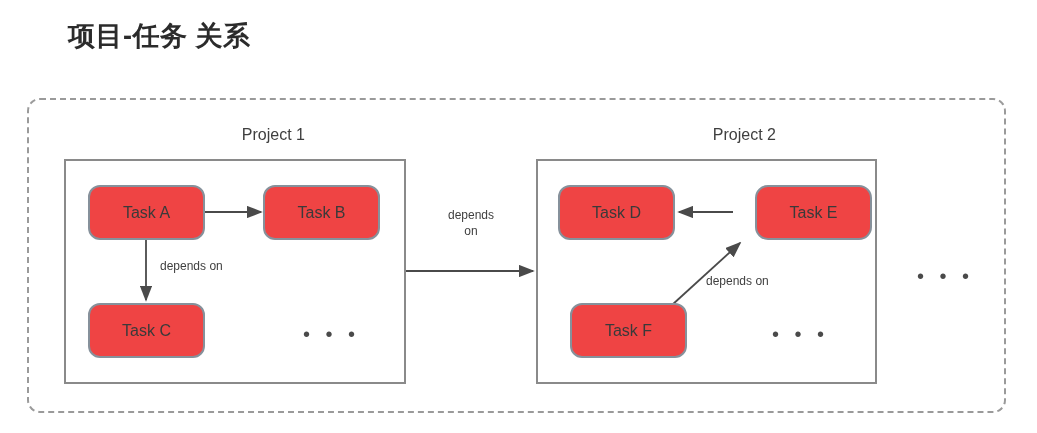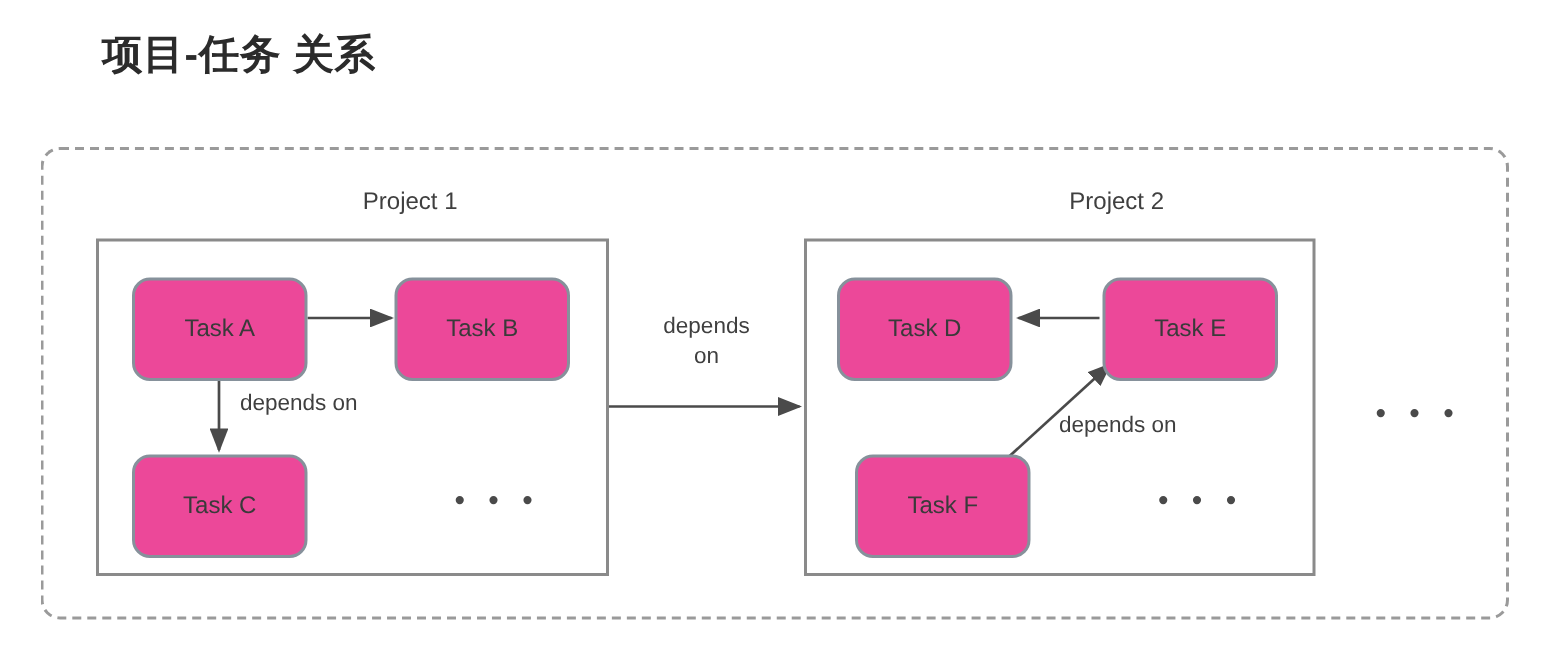--- a/index.html
+++ b/index.html
@@ -52,34 +52,34 @@
   }
   .project-box {
     position: absolute;
     border: 2px solid #8a8a8a;
     box-sizing: border-box;
     background: transparent;
   }
   .task-node {
     position: absolute;
     width: 117px;
-    height: 69px;
-    background: #ec4899;
+    height: 55px;
+    background: #ef4444;
     border: 2px solid #86919b;
     border-radius: 12px;
     box-sizing: border-box;
     display: flex;
     align-items: center;
     justify-content: center;
     font-size: 16px;
     color: #3a3a3a;
   }
   .edge-label {
     position: absolute;
-    font-size: 15px;
+    font-size: 12px;
     color: #3f3f3f;
     text-align: center;
     line-height: 1.32;
     white-space: pre-line;
   }
   .ellipsis {
     position: absolute;
     font-size: 20px;
     letter-spacing: 5px;
     color: #4a4a4a;
@@ -132,21 +132,21 @@
 
   <div class="ellipsis" style="left:303px; top:323px;">• • •</div>
 
   <div class="edge-label" style="left:416px; top:208px; width:110px;">depends
 on</div>
 
   <div class="project-label" style="left:636px; top:126px; width:140px;">Project 2</div>
   <div class="project-box" style="left:536px; top:159px; width:341px; height:225px;"></div>
 
   <div class="task-node" style="left:558px; top:185px;">Task D</div>
-  <div class="task-node" style="left:735px; top:185px;">Task E</div>
+  <div class="task-node" style="left:755px; top:185px;border-radius:13px;">Task E</div>
   <div class="task-node" style="left:570px; top:303px;">Task F</div>
 
   <div class="edge-label" style="left:706px; top:274px; width:140px; text-align:left;">depends on</div>
 
   <div class="ellipsis" style="left:772px; top:323px;">• • •</div>
 
   <div class="ellipsis" style="left:917px; top:265px;">• • •</div>
 
 </div>
 

